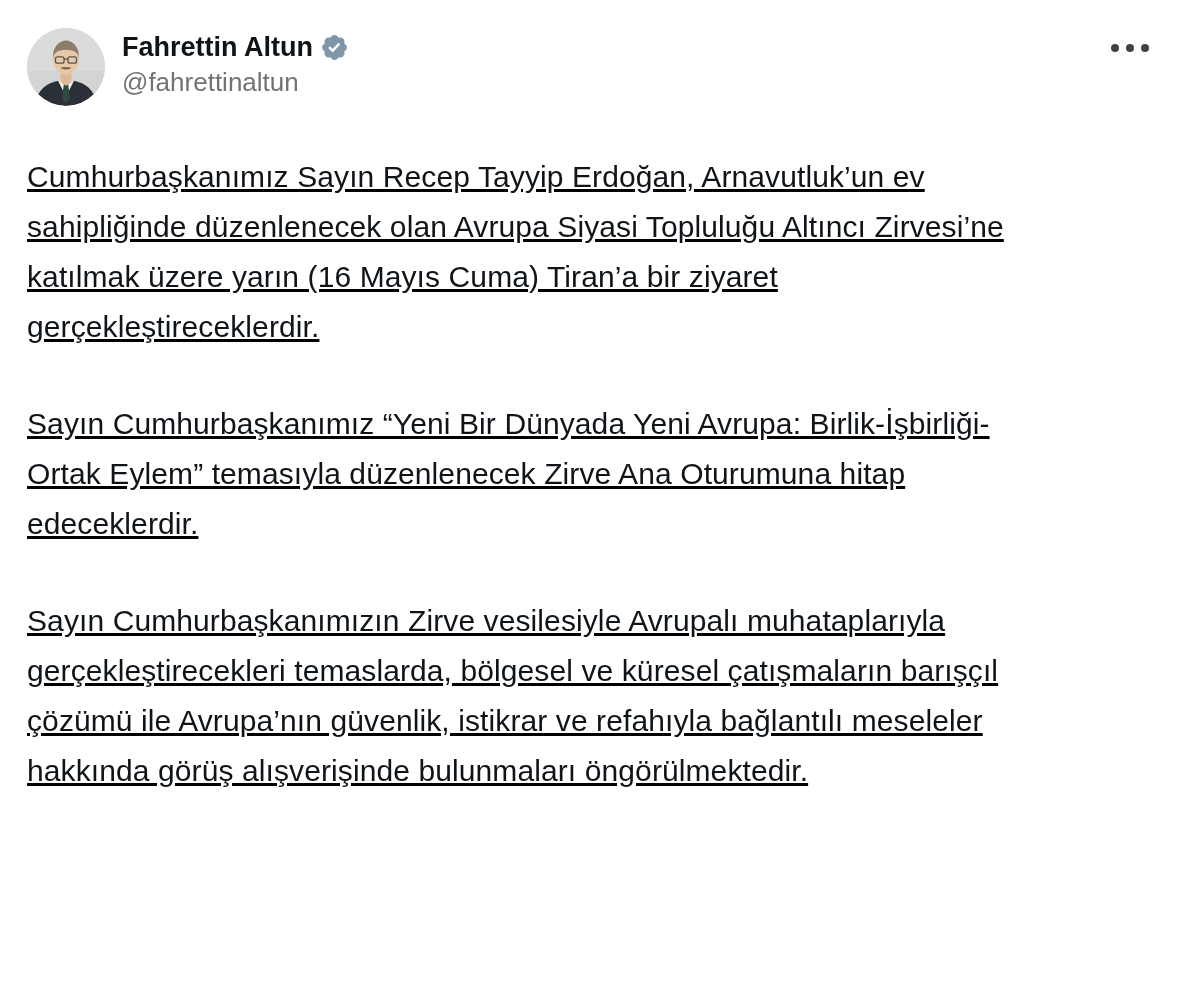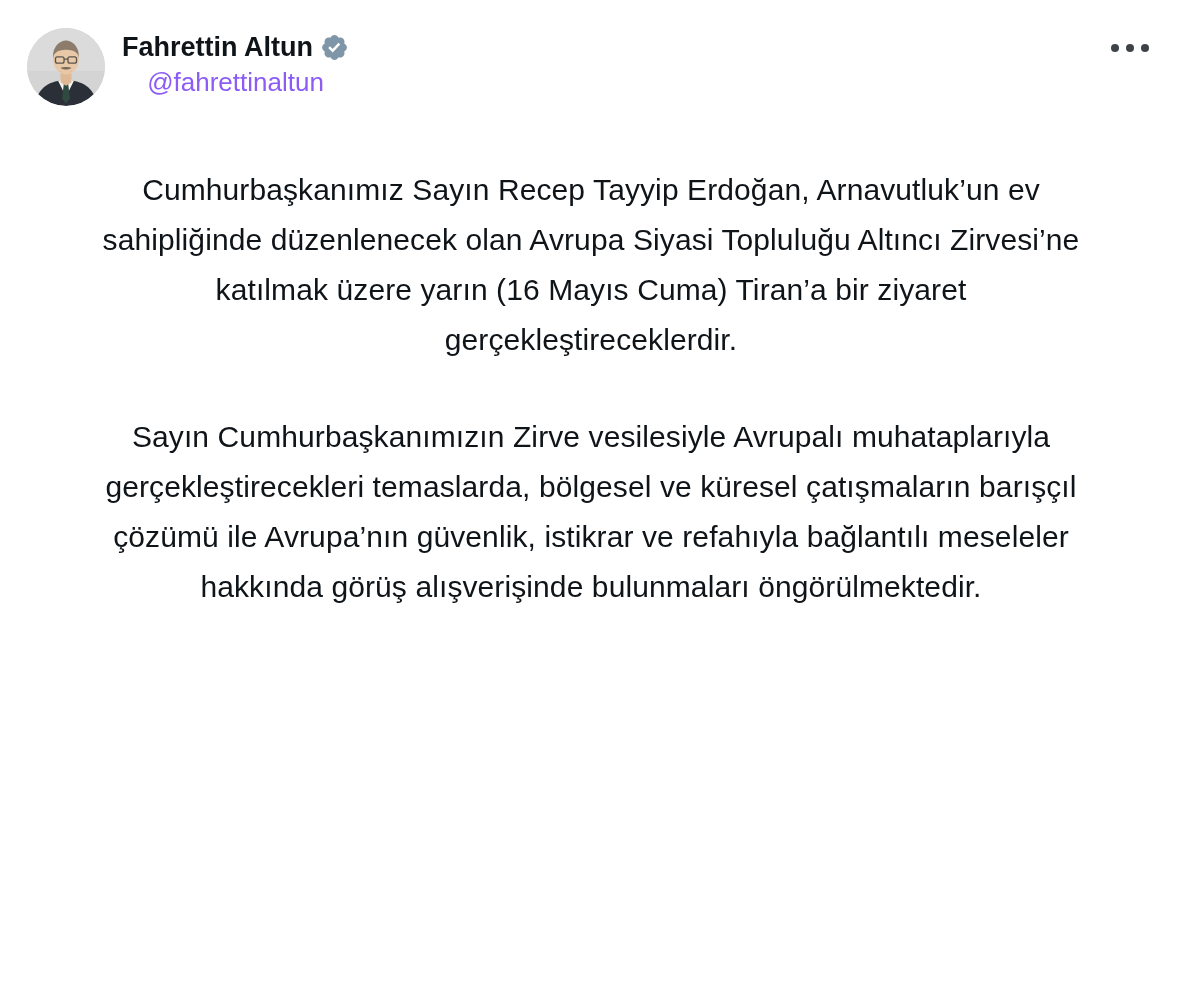--- a/index.html
+++ b/index.html
@@ -9,21 +9,20 @@
     font-family: "Liberation Sans", sans-serif;
   }
   .tweet {
     position: relative;
     width: 1200px;
     height: 856px;
     background: #ffffff;
     box-sizing: border-box;
     padding: 28px 45px 0 27px;
     overflow: hidden;
-    text-align: center;
   }
   .header {
     display: flex;
     align-items: flex-start;
     height: 82px;
   }
   .avatar {
     width: 78px;
     height: 78px;
     border-radius: 50%;
@@ -53,42 +52,43 @@
   .badge {
     width: 29px;
     height: 29px;
     display: inline-flex;
     align-items: center;
     justify-content: center;
   }
   .badge svg { width: 29px; height: 29px; display: block; }
   .handle {
     font-size: 26px;
-    color: #8b5cf6;
+    color: #737373;
     line-height: 36px;
     cursor: pointer;
   }
   .more {
     margin-left: auto;
     margin-top: 10px;
     display: flex;
     align-items: center;
     gap: 7px;
     padding: 6px;
     cursor: pointer;
     border-radius: 18px;
   }
   .more .dot {
     width: 8px;
     height: 8px;
     border-radius: 50%;
     background: #3f4347;
   }
   .body {
-    margin-top: 55px;
+    margin-top: 42px;
+    text-decoration: underline;
   }
   .para {
     margin: 0 0 47px 0;
     font-size: 30px;
     line-height: 50px;
     color: #0f1419;
     white-space: pre-line;
     letter-spacing: 0.1px;
   }
   .para:last-child { margin-bottom: 0; }
@@ -149,18 +149,21 @@
       <span class="dot"></span>
       <span class="dot"></span>
     </div>
   </div>
 
   <div class="body">
       <p class="para">Cumhurbaşkanımız Sayın Recep Tayyip Erdoğan, Arnavutluk’un ev
 sahipliğinde düzenlenecek olan Avrupa Siyasi Topluluğu Altıncı Zirvesi’ne
 katılmak üzere yarın (16 Mayıs Cuma) Tiran’a bir ziyaret
 gerçekleştireceklerdir.</p>
+      <p class="para">Sayın Cumhurbaşkanımız “Yeni Bir Dünyada Yeni Avrupa: Birlik-İşbirliği-
+Ortak Eylem” temasıyla düzenlenecek Zirve Ana Oturumuna hitap
+edeceklerdir.</p>
       <p class="para">Sayın Cumhurbaşkanımızın Zirve vesilesiyle Avrupalı muhataplarıyla
 gerçekleştirecekleri temaslarda, bölgesel ve küresel çatışmaların barışçıl
 çözümü ile Avrupa’nın güvenlik, istikrar ve refahıyla bağlantılı meseleler
 hakkında görüş alışverişinde bulunmaları öngörülmektedir.</p>
     </div>
 </div>
 
 </body></html>

